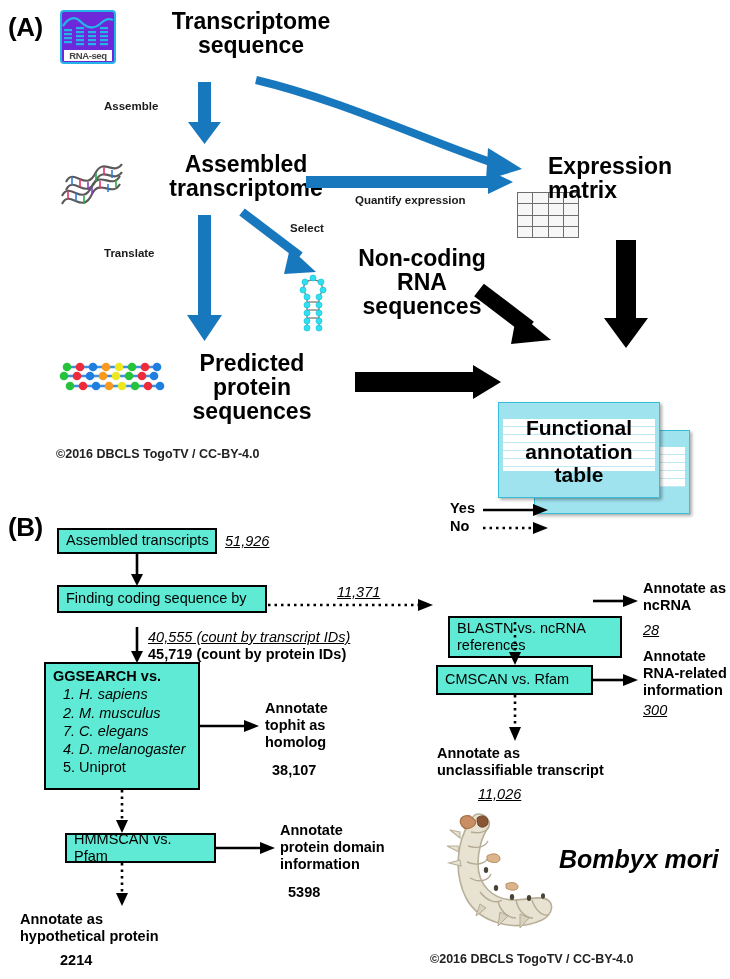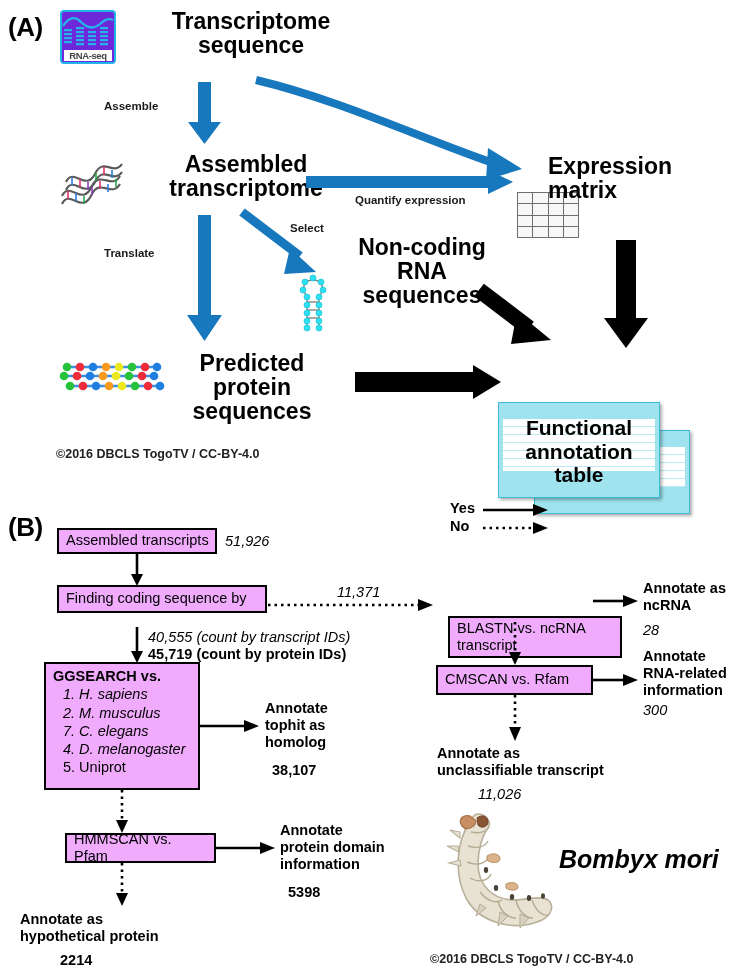--- a/index.html
+++ b/index.html
@@ -72,33 +72,33 @@
       #bfe9f2 7px, #bfe9f2 8px);
   }
   .ftable-text {
     position: absolute; left: 0; right: 0; top: 14px;
     text-align: center; font-size: 21px; font-weight: bold;
     line-height: 1.13; color: #000; z-index: 4;
     font-family: "Liberation Sans", sans-serif;
   }
   
   .bbox {
-    border: 2.3px solid #000; background: #f0abfc;
+    border: 2.3px solid #000; background: #5eead4;
     font-size: 14.5px; line-height: 1.2;
     font-family: "Liberation Sans", sans-serif;
     color: #000;
     display: flex; flex-direction: column; justify-content: center;
   }
   .bbox-pad { padding: 3px 6px 3px 7px; }
   .b-reg { font-weight: normal; }
   .b-bold { font-weight: bold; }
   .b-ital { font-style: italic; }
   .num-ital {
     font-size: 14.5px; font-style: italic; font-weight: normal;
-    font-family: "Liberation Sans", sans-serif; white-space: nowrap;
+    font-family: "Liberation Sans", sans-serif; white-space: nowrap; text-decoration: underline;
   }
   .num-bold {
     font-size: 14.5px; font-weight: bold;
     font-family: "Liberation Sans", sans-serif; white-space: nowrap;
   }
   .ann {
     font-size: 14.5px; font-weight: bold; line-height: 1.16;
     font-family: "Liberation Sans", sans-serif; color: #000;
   }
   .legend-txt {
@@ -234,21 +234,21 @@
     <circle cx="10" cy="33" r="3"></circle>
       <circle cx="22" cy="33" r="3"></circle>
     <circle cx="10" cy="41" r="3"></circle>
       <circle cx="22" cy="41" r="3"></circle>
     <circle cx="10" cy="49" r="3"></circle>
       <circle cx="22" cy="49" r="3"></circle>
     <circle cx="10" cy="56" r="3"></circle>
       <circle cx="22" cy="56" r="3"></circle>
   </g>
 </svg>
-<div class="abs nodeA" style="left:336px; top:236px; width:172px; white-space:pre-line;">Non-coding
+<div class="abs nodeA" style="left:336px; top:247px; width:172px; white-space:pre-line;">Non-coding
 RNA
 sequences</div>
 
 <svg class="abs" style="left:184px; top:215px;" width="42" height="130">
   <path d="M14 0 L14 100 L3 100 L20.5 126 L38 100 L27 100 L27 0 Z" fill="#1878bd"></path>
 </svg>
 <div class="abs edgeLabel" style="left:104px; top:247px;">Translate</div>
 
 <svg class="abs" style="left:60px; top:358px;" width="106" height="44">
   <g stroke="#3d8fe0" stroke-width="2.4">
@@ -393,21 +393,21 @@
 <svg class="abs" style="left:113px; top:863px;" width="18" height="44">
   <line x1="9" y1="0" x2="9" y2="32" stroke="#000" stroke-width="2.6" stroke-dasharray="2.5 4"></line>
   <path d="M3 30 L9 43 L15 30 Z" fill="#000"></path>
 </svg>
 <div class="abs ann" style="left:20px; top:911px; white-space:pre-line;">Annotate as
 hypothetical protein</div>
 <div class="abs num-bold" style="left:60px; top:952px;">2214</div>
 
 <div class="abs bbox bbox-pad" style="left:448px; top:580px; width:174px; height:42px;margin-top:36px;">
   <span class="b-reg">BLASTN vs. ncRNA</span>
-  <span class="b-reg">transcript</span>
+  <span class="b-reg">references</span>
 </div>
 
 <svg class="abs" style="left:593px; top:594px;" width="48" height="14">
   <line x1="0" y1="7" x2="32" y2="7" stroke="#000" stroke-width="2.6"></line>
   <path d="M30 1 L45 7 L30 13 Z" fill="#000"></path>
 </svg>
 <div class="abs ann" style="left:643px; top:580px; white-space:pre-line;">Annotate as
 ncRNA</div>
 <div class="abs num-ital" style="left:643px; top:622px;">28</div>
 

